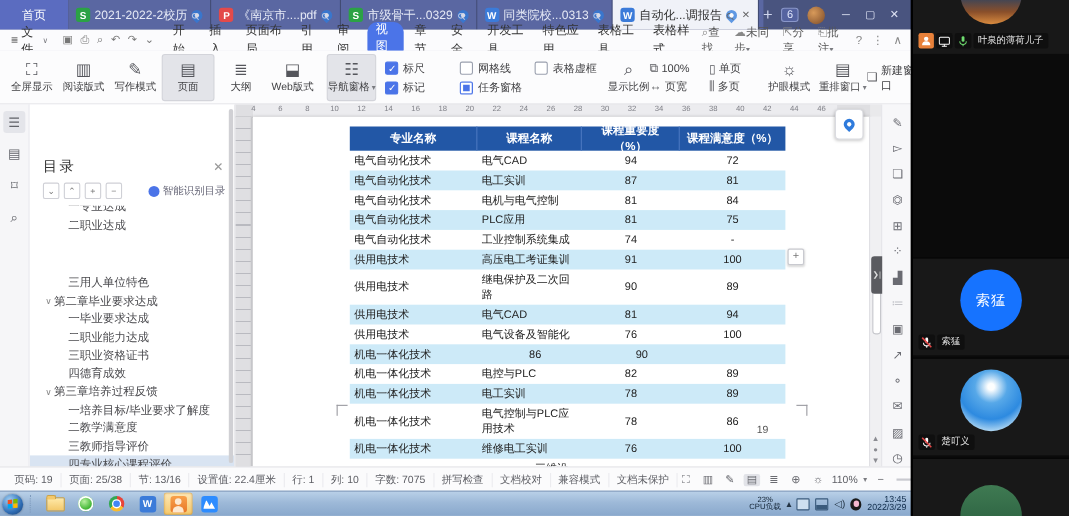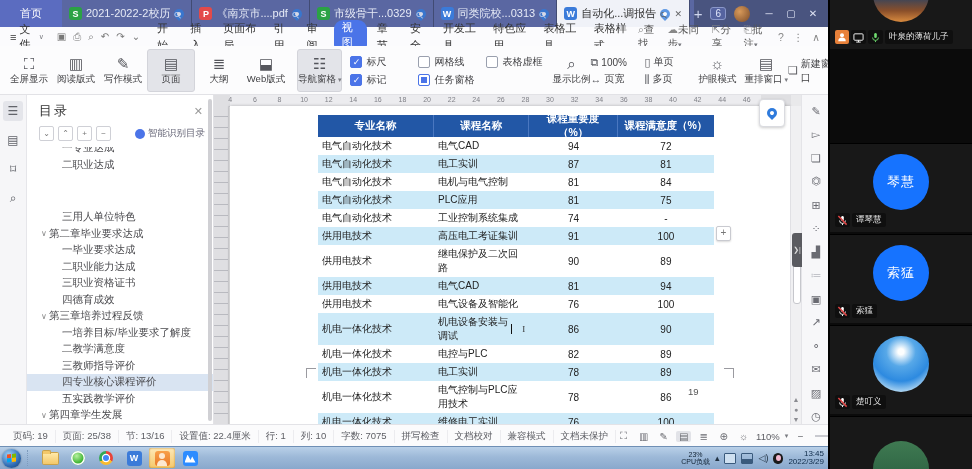--- a/index.html
+++ b/index.html
@@ -55,21 +55,21 @@
   .caret{font-size:7px;color:#7a7b80;}
 
   
   .workspace{position:absolute;left:0;top:95px;right:0;bottom:44px;display:flex;}
   .left-strip{width:26px;background:#f6f6f8;border-right:1px solid #e6e6ea;display:flex;flex-direction:column;align-items:center;padding-top:6px;gap:9px;flex:none;}
   .ls-icon{width:20px;height:20px;border-radius:3px;display:flex;align-items:center;justify-content:center;font-size:12px;color:#62646a;}
   .ls-icon.active{background:#e4e5ea;}
 
   
   .toc{width:186px;background:#fff;border-right:1px solid #e2e2e6;position:relative;flex:none;display:flex;flex-direction:column;}
-  .toc-head{display:flex;align-items:center;justify-content:space-between;padding:7px 10px 4px 12px;font-size:13px;color:#333;}
+  .toc-head{display:flex;align-items:center;justify-content:space-between;padding:7px 10px 4px 12px;font-size:13px;color:#333;margin-top:40px;}
   .toc-close{color:#999;font-size:11px;}
   .toc-tools{display:flex;align-items:center;gap:4px;padding:2px 8px 6px 12px;}
   .toc-btn{width:13px;height:13px;border:1px solid #cfd0d6;border-radius:2px;font-size:8px;color:#777;display:flex;align-items:center;justify-content:center;background:#fff;}
   .toc-smart{margin-left:auto;display:flex;align-items:center;gap:3px;font-size:9.5px;color:#667;}
   .smart-ic{width:10px;height:10px;border-radius:50%;background:#4b74e8;flex:none;}
   .toc-list{flex:1;overflow:hidden;font-size:10.5px;color:#4a4a4e;position:relative;padding-top:0;}
   .toc-item{display:flex;align-items:center;height:16.5px;white-space:nowrap;overflow:hidden;padding-right:8px;}
   .toc-item .tw{font-size:8px;color:#888;width:10px;flex:none;text-align:center;}
   .toc-item.selected{background:#d9e4f2;}
   .toc-item.partial{margin-top:-7px;}
@@ -642,25 +642,20 @@
                     <span>76</span>
                   </div>
                   <div class="td c3">
                     <span>100</span>
                   </div>
                 </div>
                 <div class="tr alt">
                   <div class="td c0">
                     <span>机电一体化技术</span>
                   </div>
-                  <div class="td c1">
-                    <span>机电设备安装与调试</span>
-                    <span class="tcursor"></span>
-                    <span class="ibeam">I</span>
-                  </div>
                   <div class="td c2">
                     <span>86</span>
                   </div>
                   <div class="td c3">
                     <span>90</span>
                   </div>
                 </div>
                 <div class="tr">
                   <div class="td c0">
                     <span>机电一体化技术</span>
@@ -870,36 +865,20 @@
           <span class="chip">
             <svg width="11" height="11" viewBox="0 0 12 12">
               <rect x="4.6" y="1" width="2.8" height="5.6" rx="1.4" fill="#6fdc6f"></rect>
               <path d="M2.8 6a3.2 3.2 0 0 0 6.4 0" stroke="#6fdc6f" stroke-width="1" fill="none"></path>
               <line x1="6" y1="9.4" x2="6" y2="11" stroke="#6fdc6f" stroke-width="1"></line>
             </svg>
           </span>
           <span class="chip name">叶泉的薄荷儿子</span>
         </div>
       </div>
-      <div class="vtile" style="top: 143px; height: 88px;">
-        <div class="avatar av-blue" style="top: 10px;">
-          <span>琴慧</span>
-        </div>
-        <div class="vlabel">
-          <span class="chip">
-            <svg width="11" height="11" viewBox="0 0 12 12">
-              <rect x="4.6" y="1" width="2.8" height="5.6" rx="1.4" fill="#fff"></rect>
-              <path d="M2.8 6a3.2 3.2 0 0 0 6.4 0" stroke="#fff" stroke-width="1" fill="none"></path>
-              <line x1="6" y1="9.4" x2="6" y2="11" stroke="#fff" stroke-width="1"></line>
-              <line x1="1.5" y1="1" x2="10.5" y2="10.5" stroke="#e04545" stroke-width="1.6"></line>
-            </svg>
-          </span>
-          <span class="chip name">谭琴慧</span>
-        </div>
-      </div>
       <div class="vtile" style="top: 234px; height: 88px;">
         <div class="avatar av-blue" style="top: 10px;">
           <span>索猛</span>
         </div>
         <div class="vlabel">
           <span class="chip">
             <svg width="11" height="11" viewBox="0 0 12 12">
               <rect x="4.6" y="1" width="2.8" height="5.6" rx="1.4" fill="#fff"></rect>
               <path d="M2.8 6a3.2 3.2 0 0 0 6.4 0" stroke="#fff" stroke-width="1" fill="none"></path>
               <line x1="6" y1="9.4" x2="6" y2="11" stroke="#fff" stroke-width="1"></line>

